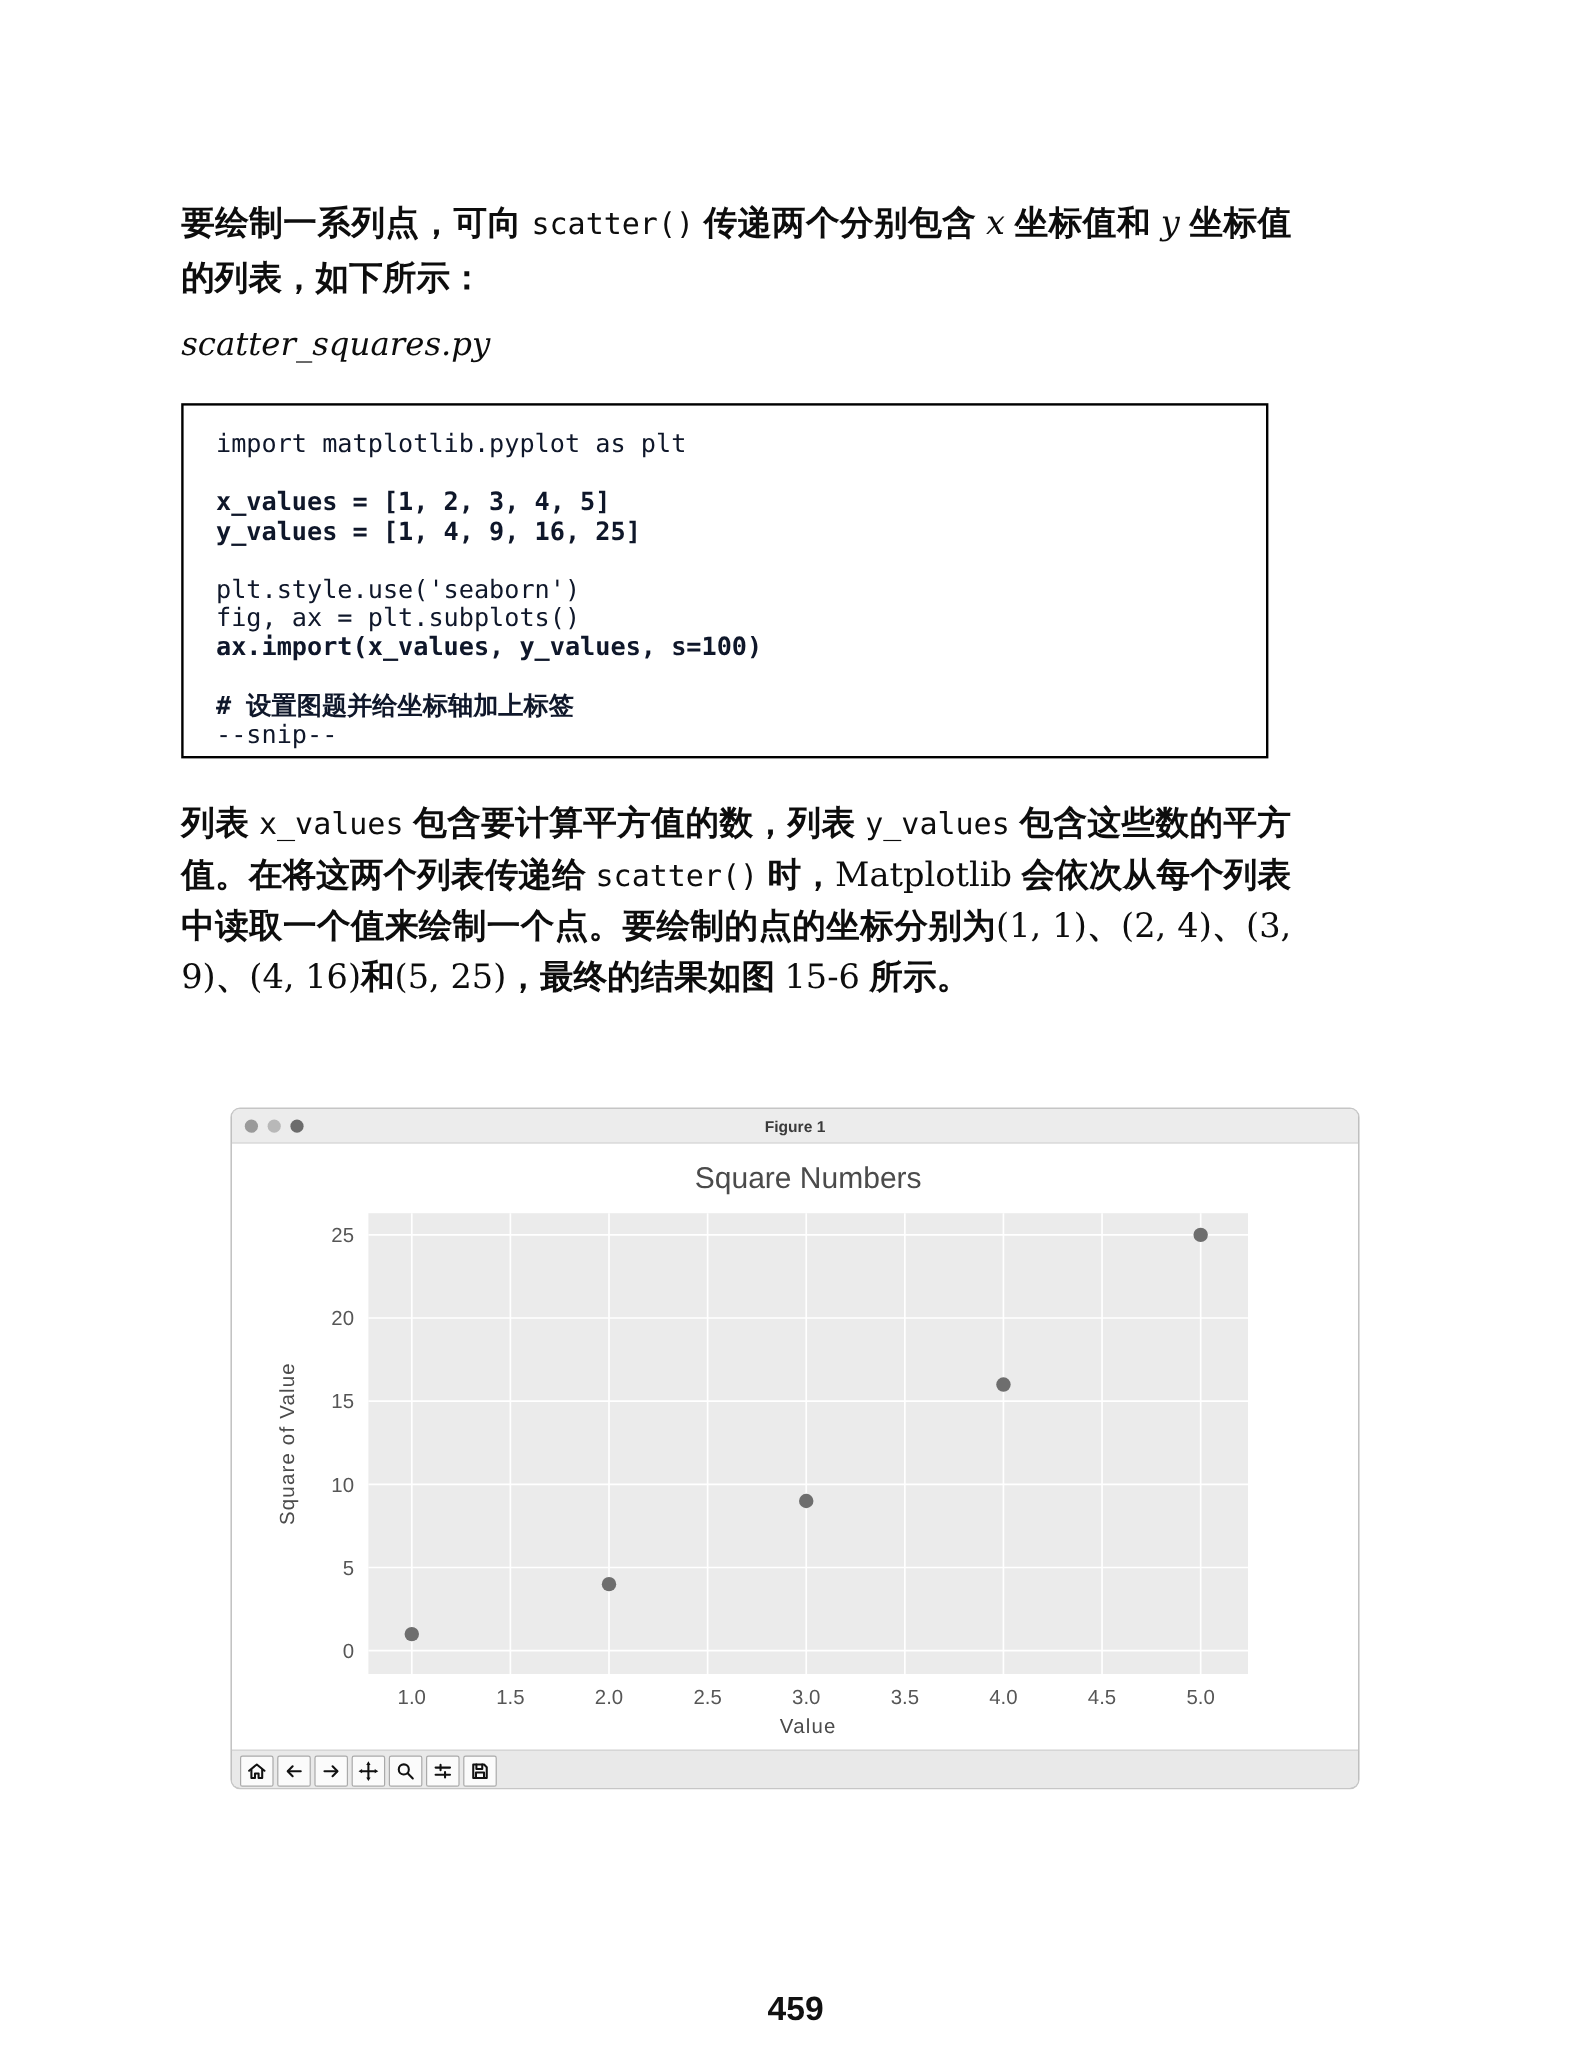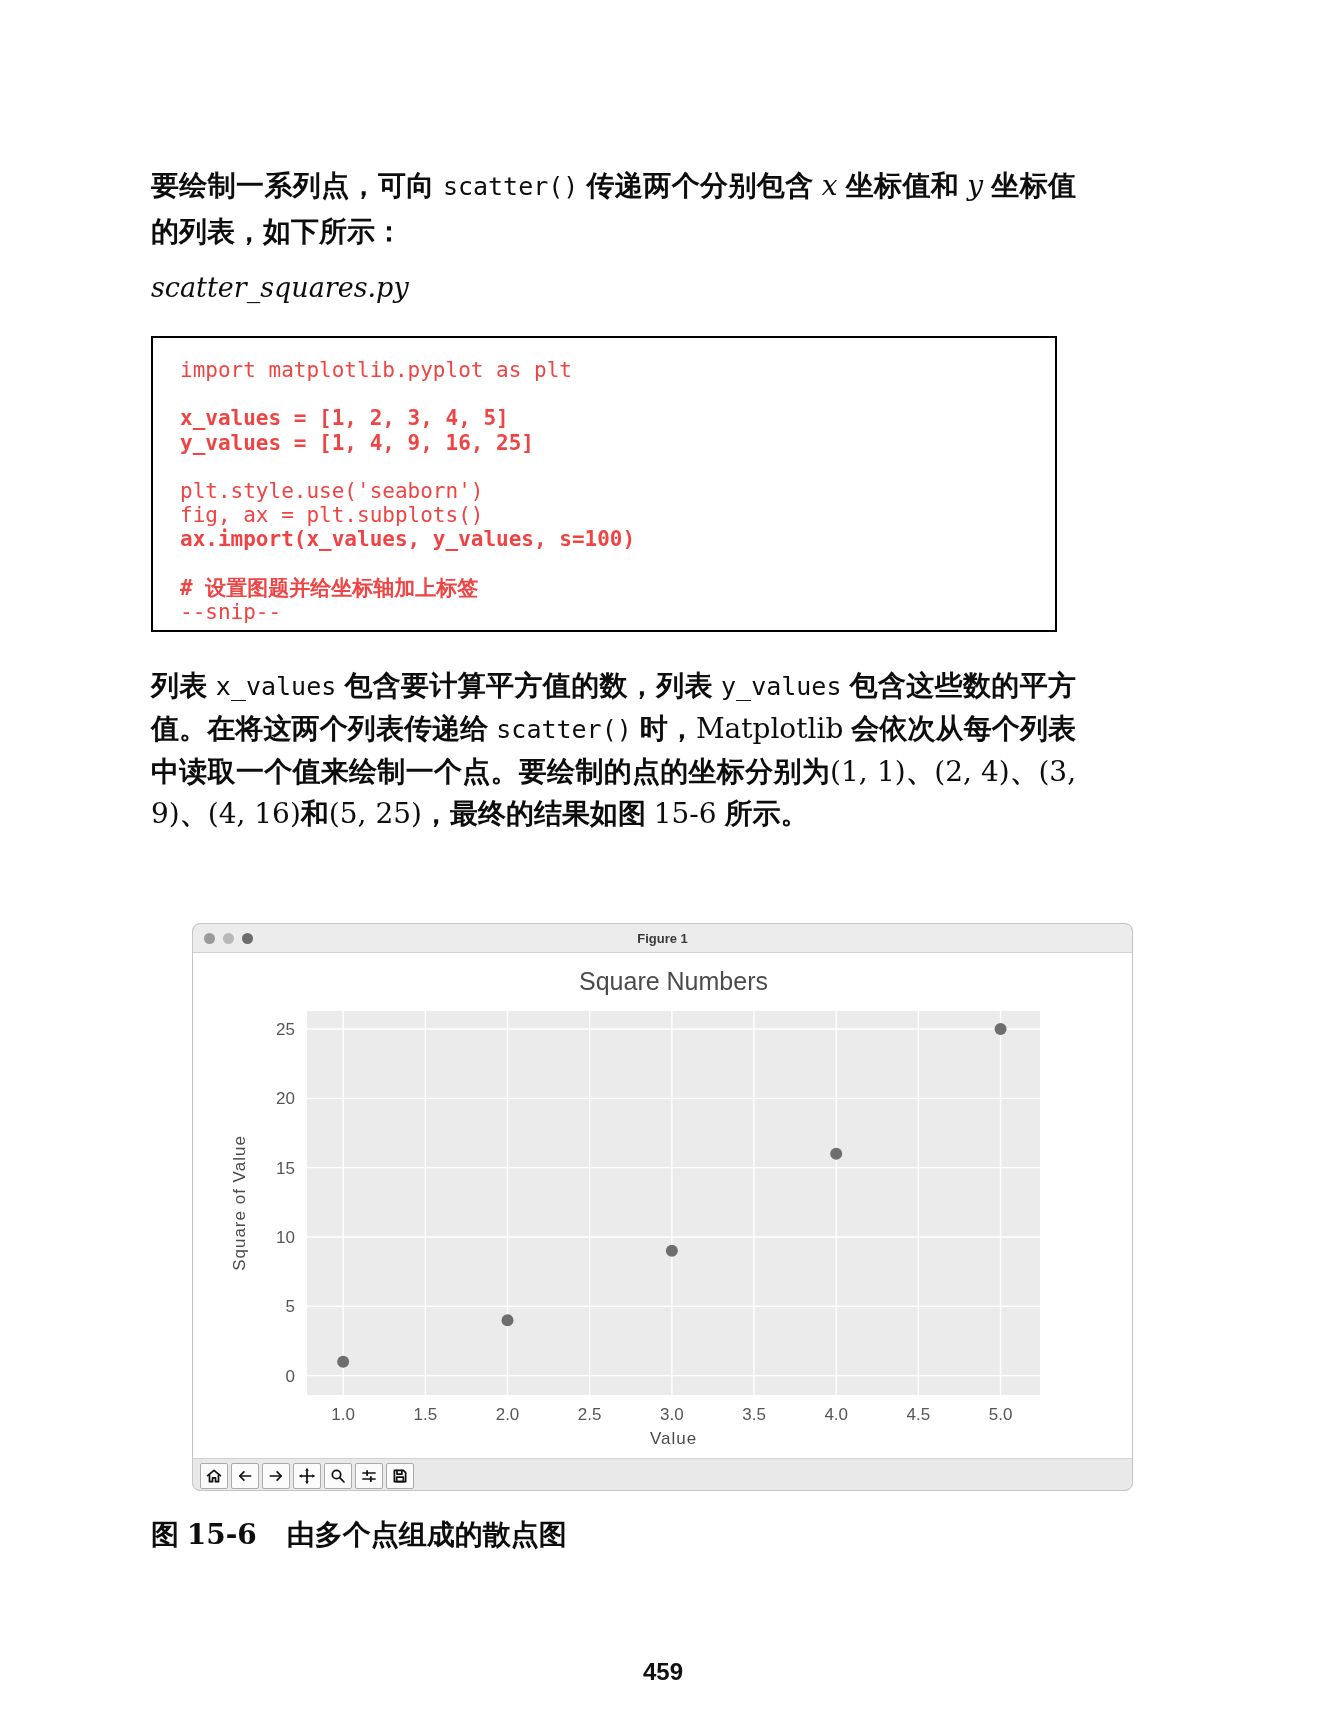--- a/index.html
+++ b/index.html
@@ -17,21 +17,21 @@
   .seg-serif{font-family:"DejaVu Serif",serif;font-weight:400;}
 
   
   .filename{position:absolute;left:151px;top:252px;margin:0;
             font-family:"DejaVu Serif",serif;font-style:italic;font-size:27px;color:#0d0d0d;}
 
   
   .codeblock{position:absolute;left:151px;top:316px;width:906px;height:296px;box-sizing:border-box;
              border:2px solid #000;background:#fff;padding:20px 10px 0 27px;}
   .code-line{font-family:"DejaVu Sans Mono",monospace;font-size:21px;line-height:24.2px;
-             white-space:pre;color:#ef4444;}
+             white-space:pre;color:#0f172a;}
   .code-line.b{font-weight:700;}
   .code-line.i{}
 
   
   .figure-window{position:absolute;left:192px;top:903px;width:941px;height:568px;
                  background:#a3a3a3;border:1px solid #c6c6c6;border-radius:8px;overflow:hidden;
                  box-sizing:border-box;}
   .titlebar{position:relative;height:28px;background:#ececec;border-bottom:1px solid #d2d2d2;
             display:flex;align-items:center;justify-content:center;}
   .titlebar-text{font-size:13px;font-weight:700;color:#3a3a3a;}
@@ -49,21 +49,21 @@
           display:flex;align-items:center;justify-content:center;padding:0;cursor:pointer;}
   .tb-icon{width:18px;height:18px;}
   .tb-icon path,.tb-icon circle{stroke:#111;fill:none;stroke-width:2.3;stroke-linecap:round;stroke-linejoin:round;}
   .tb-icon .f{fill:#111;stroke:none;}
 
   
   .caption{position:absolute;left:151px;top:1496px;margin:0;font-size:28px;font-weight:700;color:#0d0d0d;}
   .cap-num{font-family:"DejaVu Serif",serif;font-weight:700;}
   .cap-text{margin-left:30px;}
   .pagenum{position:absolute;left:0;top:1638px;width:100%;text-align:center;
-           font-size:24px;font-weight:700;color:#111;}
+           font-size:28px;font-weight:700;color:#111;}
 </style>
 </head>
 <body>
 
 <div class="page">
 
   <p class="para para-intro"><span class="seg-cjk">要绘制一系列点，可向 </span><span class="seg-mono">scatter()</span><span class="seg-cjk"> 传递两个分别包含 </span><span class="seg-math">x</span><span class="seg-cjk"> 坐标值和 </span><span class="seg-math">y</span><span class="seg-cjk"> 坐标值的列表，如下所示：</span></p>
 
   <p class="filename">scatter_squares.py</p>
 
@@ -175,18 +175,15 @@
         <button class="tb-btn">
           <svg class="tb-icon" viewBox="0 0 24 24">
             <path d="M4.5 4.5 H16.5 L19.5 7.5 V19.5 H4.5 Z"></path>
             <path d="M8 4.5 V9.5 H14.5 V4.5"></path>
             <path d="M7.5 13.5 H16.5 V19.5 H7.5 Z"></path>
           </svg>
         </button>
       </div>
   </div>
 
-  <p class="caption">
-    <span class="seg-cjk">图 </span><span class="cap-num">15-6</span><span class="cap-text seg-cjk">由多个点组成的散点图</span>
-  </p>
 
   <div class="pagenum">459</div>
 </div>
 
 </body></html>

